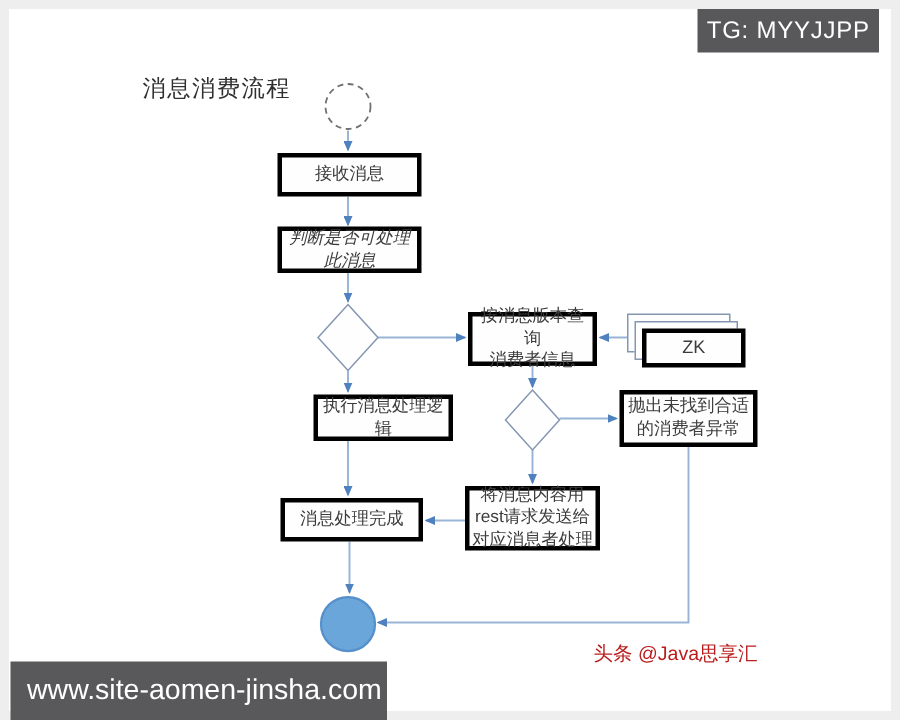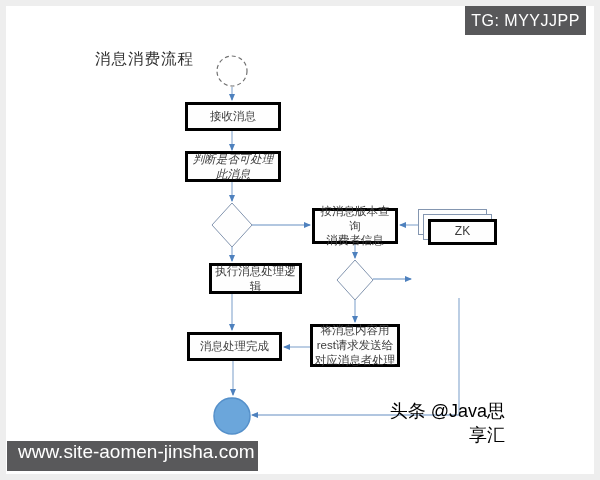--- a/index.html
+++ b/index.html
@@ -39,29 +39,29 @@
     white-space:pre-line;
     box-sizing:border-box;
     z-index:2;
   }
   .zk-layer{
     position:absolute;width:69px;height:26px;
     background:#fefefe;border:1px solid #8496b0;
     box-sizing:border-box;z-index:2;
   }
   .attribution{
-    position:absolute;left:380px;top:399px;width:125px;
+    position:absolute;left:380px;top:427px;width:125px;
     text-align:right;
-    font-size:18px;color:#000000;
+    font-size:13px;color:#b91c1c;
     z-index:2;
   }
   .site-bar{
-    position:absolute;left:7px;top:441px;width:251px;height:30px;
+    position:absolute;left:7px;top:441px;width:251px;height:40px;
     background:#59595b;color:#ffffff;
-    display:flex;
+    display:flex;align-items:center;
     padding-left:11px;box-sizing:border-box;
     font-size:19px;
     z-index:3;
   }
 </style>
 </head>
 <body>
 
 <div class="canvas">
 
@@ -112,20 +112,22 @@
   <div class="node" style="left:312px;top:208px;width:86px;height:36px;">按消息版本查询
 消费者信息</div>
 
   <div class="zk-layer" style="left:418px;top:209px;"></div>
   <div class="zk-layer" style="left:423px;top:214px;"></div>
   <div class="node" style="left:428px;top:219px;width:69px;height:26px;font-size:12px;">ZK</div>
 
   <div class="node" style="left:185px;top:263px;width:93px;height:31px;margin-left:24px;">执行消息处理逻
 辑</div>
 
+  <div class="node" style="left:413px;top:260px;width:92px;height:38px;">抛出未找到合适
+的消费者异常</div>
 
   <div class="node" style="left:310px;top:324px;width:90px;height:43px;">将消息内容用
 rest请求发送给
 对应消息者处理</div>
 
   <div class="node" style="left:187px;top:332px;width:95px;height:29px;">消息处理完成</div>
 
   <div class="attribution">头条 @Java思享汇</div>
 
   <div class="site-bar">

